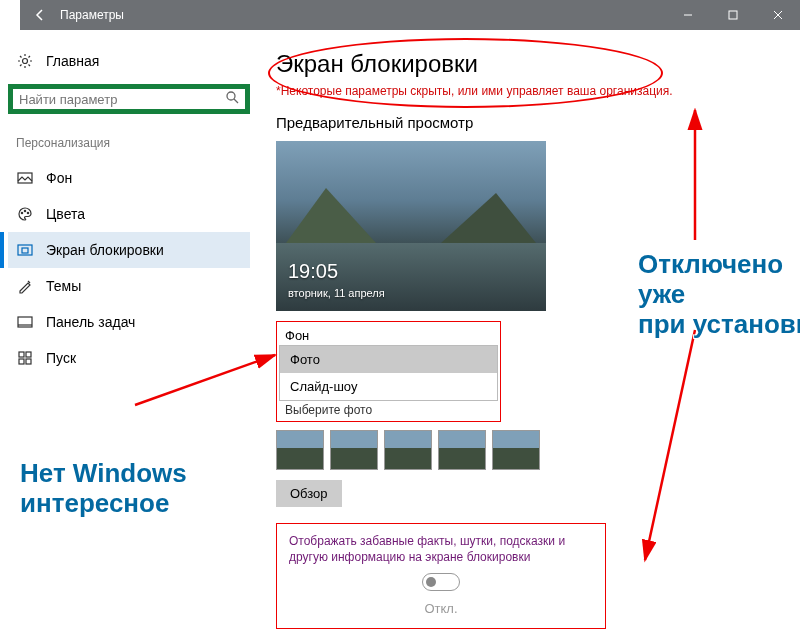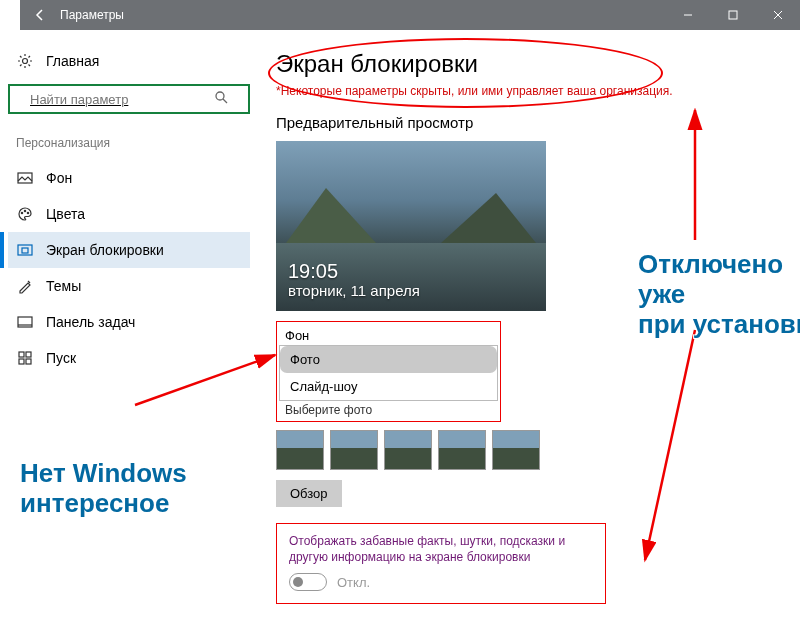--- a/index.html
+++ b/index.html
@@ -11,21 +11,21 @@
   .titlebar .title { flex: 1; font-size: 12px; }
   .titlebar .wbtns { display: flex; }
   .titlebar .wbtn { width: 45px; height: 30px; display: flex; align-items: center; justify-content: center; }
 
   
   .shell { display: flex; height: 610px; }
   .sidebar { width: 258px; padding: 16px 8px; }
   .home-row { display: flex; align-items: center; gap: 12px; padding: 6px 8px; margin-bottom: 8px; }
   .home-row .lbl { font-size: 14px; }
 
-  .search { display: flex; align-items: center; border: 2px solid #15803d; height: 30px; padding: 0 20px; margin: 0 0 18px 0; text-decoration: underline; }
+  .search { display: flex; align-items: center; border: 5px solid #15803d; height: 30px; padding: 0 6px; margin: 0 0 18px 0; }
   .search input { flex: 1; border: none; outline: none; font-size: 13px; background: transparent; }
 
   .section { font-size: 12px; color: #777; padding: 4px 8px; margin-bottom: 6px; }
 
   .navitem { display: flex; align-items: center; gap: 12px; padding: 9px 8px; font-size: 14px; cursor: default; position: relative; }
   .navitem.active { background: #dfeaf4; }
   .navitem.active::before { content: ""; position: absolute; left: -8px; top: 0; bottom: 0; width: 4px; background: #0078d7; }
   .navicon { width: 18px; height: 18px; display: inline-flex; align-items: center; justify-content: center; color: #333; }
 
   
@@ -34,38 +34,38 @@
   .warn { color: #d10a0a; font-size: 12px; margin-bottom: 16px; }
   .h2 { font-size: 15px; margin: 4px 0 10px 0; font-weight: 400; }
 
   .preview { width: 270px; height: 170px; position: relative; background: linear-gradient(to bottom, #7fa0b8 0%, #5e7d93 35%, #3e5157 60%, #2e3b3f 100%); }
   .preview .mtn { position: absolute; bottom: 40%; left: 0; right: 0; height: 60px; }
   .preview .mtn::before, .preview .mtn::after { content:""; position:absolute; bottom:0; border-style:solid; }
   .preview .mtn::before { left:10px; border-width:0 50px 55px 40px; border-color: transparent transparent #4a5d47 transparent; }
   .preview .mtn::after { right:10px; border-width:0 40px 50px 55px; border-color: transparent transparent #3f4f3e transparent; }
   .preview .lake { position:absolute; bottom:0; left:0; right:0; height:40%; background: linear-gradient(to bottom, #556b6e, #2e3b3f); }
   .preview .time { position: absolute; left: 12px; bottom: 28px; color: #fff; font-size: 20px; font-weight: 300; text-shadow: 0 1px 2px rgba(0,0,0,.6); }
-  .preview .date { position: absolute; left: 12px; bottom: 12px; color: #fff; font-size: 15px; text-shadow: 0 1px 2px rgba(0,0,0,.6); }
+  .preview .date { position: absolute; left: 12px; bottom: 12px; color: #fff; font-size: 11px; text-shadow: 0 1px 2px rgba(0,0,0,.6); }
 
   .bgbox { width: 225px; margin-top: 10px; border: 1.5px solid #e00; padding: 2px; position: relative; }
   .bglabel { font-size: 13px; padding: 4px 6px 2px 6px; }
   .dropdown { border: 1px solid #bbb; }
-  .dd-opt { padding: 6px 10px; font-size: 13px; border-radius: 7px; }
+  .dd-opt { padding: 6px 10px; font-size: 13px; }
   .dd-opt.sel { background: #c9c9c9; }
   .choosePhoto { font-size: 12px; padding: 4px 6px 2px 6px; margin-top:-2px; color:#333; }
 
   .thumbs { display: flex; gap: 6px; margin-top: 8px; }
   .thumb { width: 48px; height: 40px; background: #7fa0b8; border:1px solid #999; position: relative; overflow: hidden; }
   .thumb::after { content:""; position:absolute; left:0; right:0; bottom:0; height:55%; background:#3f4f3e; }
 
   .browse { margin-top: 10px; display: inline-block; background: #ccc; padding: 6px 14px; font-size: 13px; }
 
   .infobox { margin-top: 16px; border: 1.5px solid #e00; padding: 10px 12px 12px 12px; width: 330px; }
   .infobox .desc { font-size: 12px; color: #701a75; margin-bottom: 8px; line-height: 1.3; }
-  .toggle-row { display: flex; align-items: center; gap: 10px; }
+  .toggle-row { display: flex; align-items: center; gap: 10px; flex-direction: column; }
   .toggle { width: 38px; height: 18px; border: 1.5px solid #999; border-radius: 9px; position: relative; background: #fff; }
   .toggle .knob { width: 10px; height: 10px; border-radius: 50%; background: #888; position: absolute; left: 3px; top: 2.5px; }
   .toggle-lbl { font-size: 13px; color: #9a9a9a; }
 
   
   .ann { position: absolute; pointer-events: none; }
   .ann-text { font-size: 26px; color: #0369a1; text-shadow: 1px 1px 0 #fff, -1px -1px 0 #fff, 1px -1px 0 #fff, -1px 1px 0 #fff; font-weight: 700; line-height: 1.15; }
   .ellipse { position: absolute; border: 2px solid #e00; border-radius: 50%; }
 
   svg.arrow { position: absolute; overflow: visible; }

